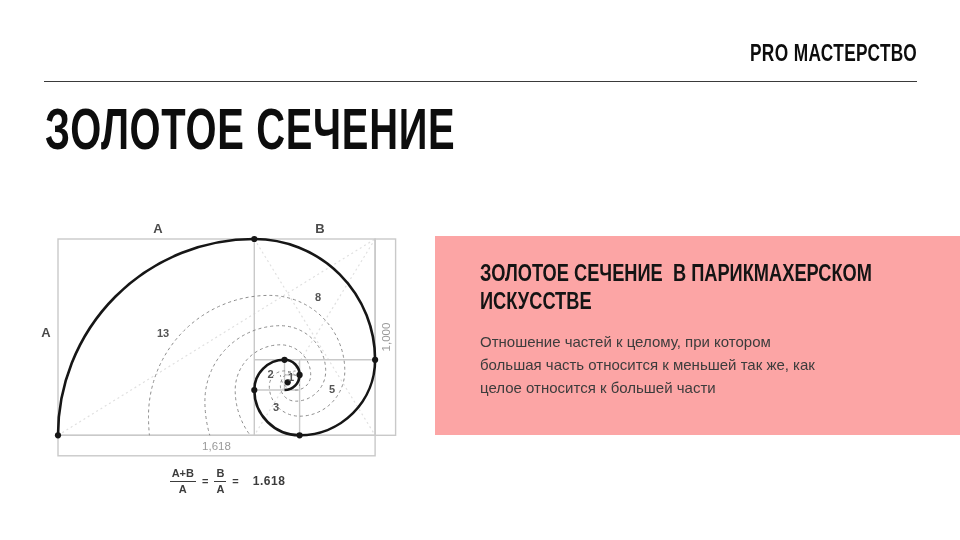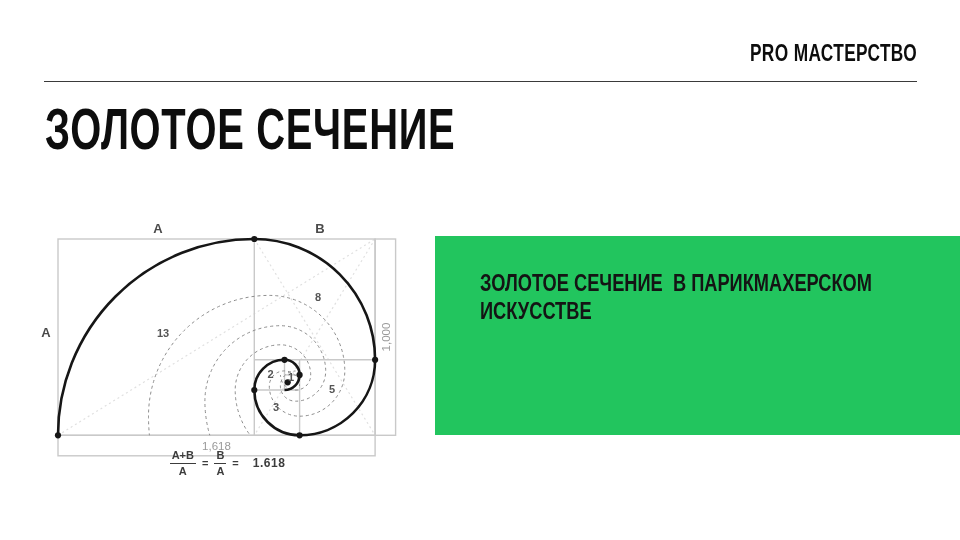--- a/index.html
+++ b/index.html
@@ -23,32 +23,32 @@
     position:absolute; left:45px; top:96px;
     font-size:57px; font-weight:bold; color:#0d0d0d;
     white-space:nowrap; letter-spacing:1px;
     transform:scaleX(.70); transform-origin:left top;
   }
   .diagram { position:absolute; left:30px; top:218px; width:390px; height:300px; }
   .diagram svg { display:block; }
   .diagram svg text { font-family:"Liberation Sans", sans-serif; }
 
   .formula {
-    position:absolute; left:130px; top:230px; width:135px;
+    position:absolute; left:130px; top:248px; width:135px;
     display:flex; justify-content:center; align-items:center; gap:6px;
     color:#3c3c3c; font-weight:bold;
   }
   .frac { display:inline-flex; flex-direction:column; align-items:center; font-size:11px; line-height:1.3; }
   .frac .num { padding:0 2px 1px 2px; border-bottom:1.4px solid #3c3c3c; }
   .eq { font-size:11px; }
   .result { font-size:12px; letter-spacing:.5px;margin-left:8px; }
 
   .panel {
     position:absolute; left:435px; top:236px; width:525px; height:199px;
-    background:#22c55e; padding:33px 30px 0 45px;
+    background:#fca5a5; padding:23px 30px 0 45px;
   }
   .panel-heading {
     font-size:24px; font-weight:bold; color:#141414; line-height:1.17;
     white-space:nowrap;
     transform:scaleX(.76); transform-origin:left top;
   }
   .panel-body {
     margin-top:16px; font-size:15px; color:#3c3c3c; line-height:1.53;
   }
 </style>
@@ -142,13 +142,18 @@
     <span class="eq">=</span>
     <span class="result">1.618</span>
   </div>
 </div>
 
 <div class="panel">
   <div class="panel-heading">
     <div>ЗОЛОТОЕ СЕЧЕНИЕ&nbsp; В ПАРИКМАХЕРСКОМ</div>
     <div>ИСКУССТВЕ</div>
   </div>
+  <div class="panel-body">
+    <div>Отношение частей к целому, при котором</div>
+    <div>большая часть относится к меньшей так же, как</div>
+    <div>целое относится к большей части</div>
+  </div>
 </div>
 
 </body></html>

